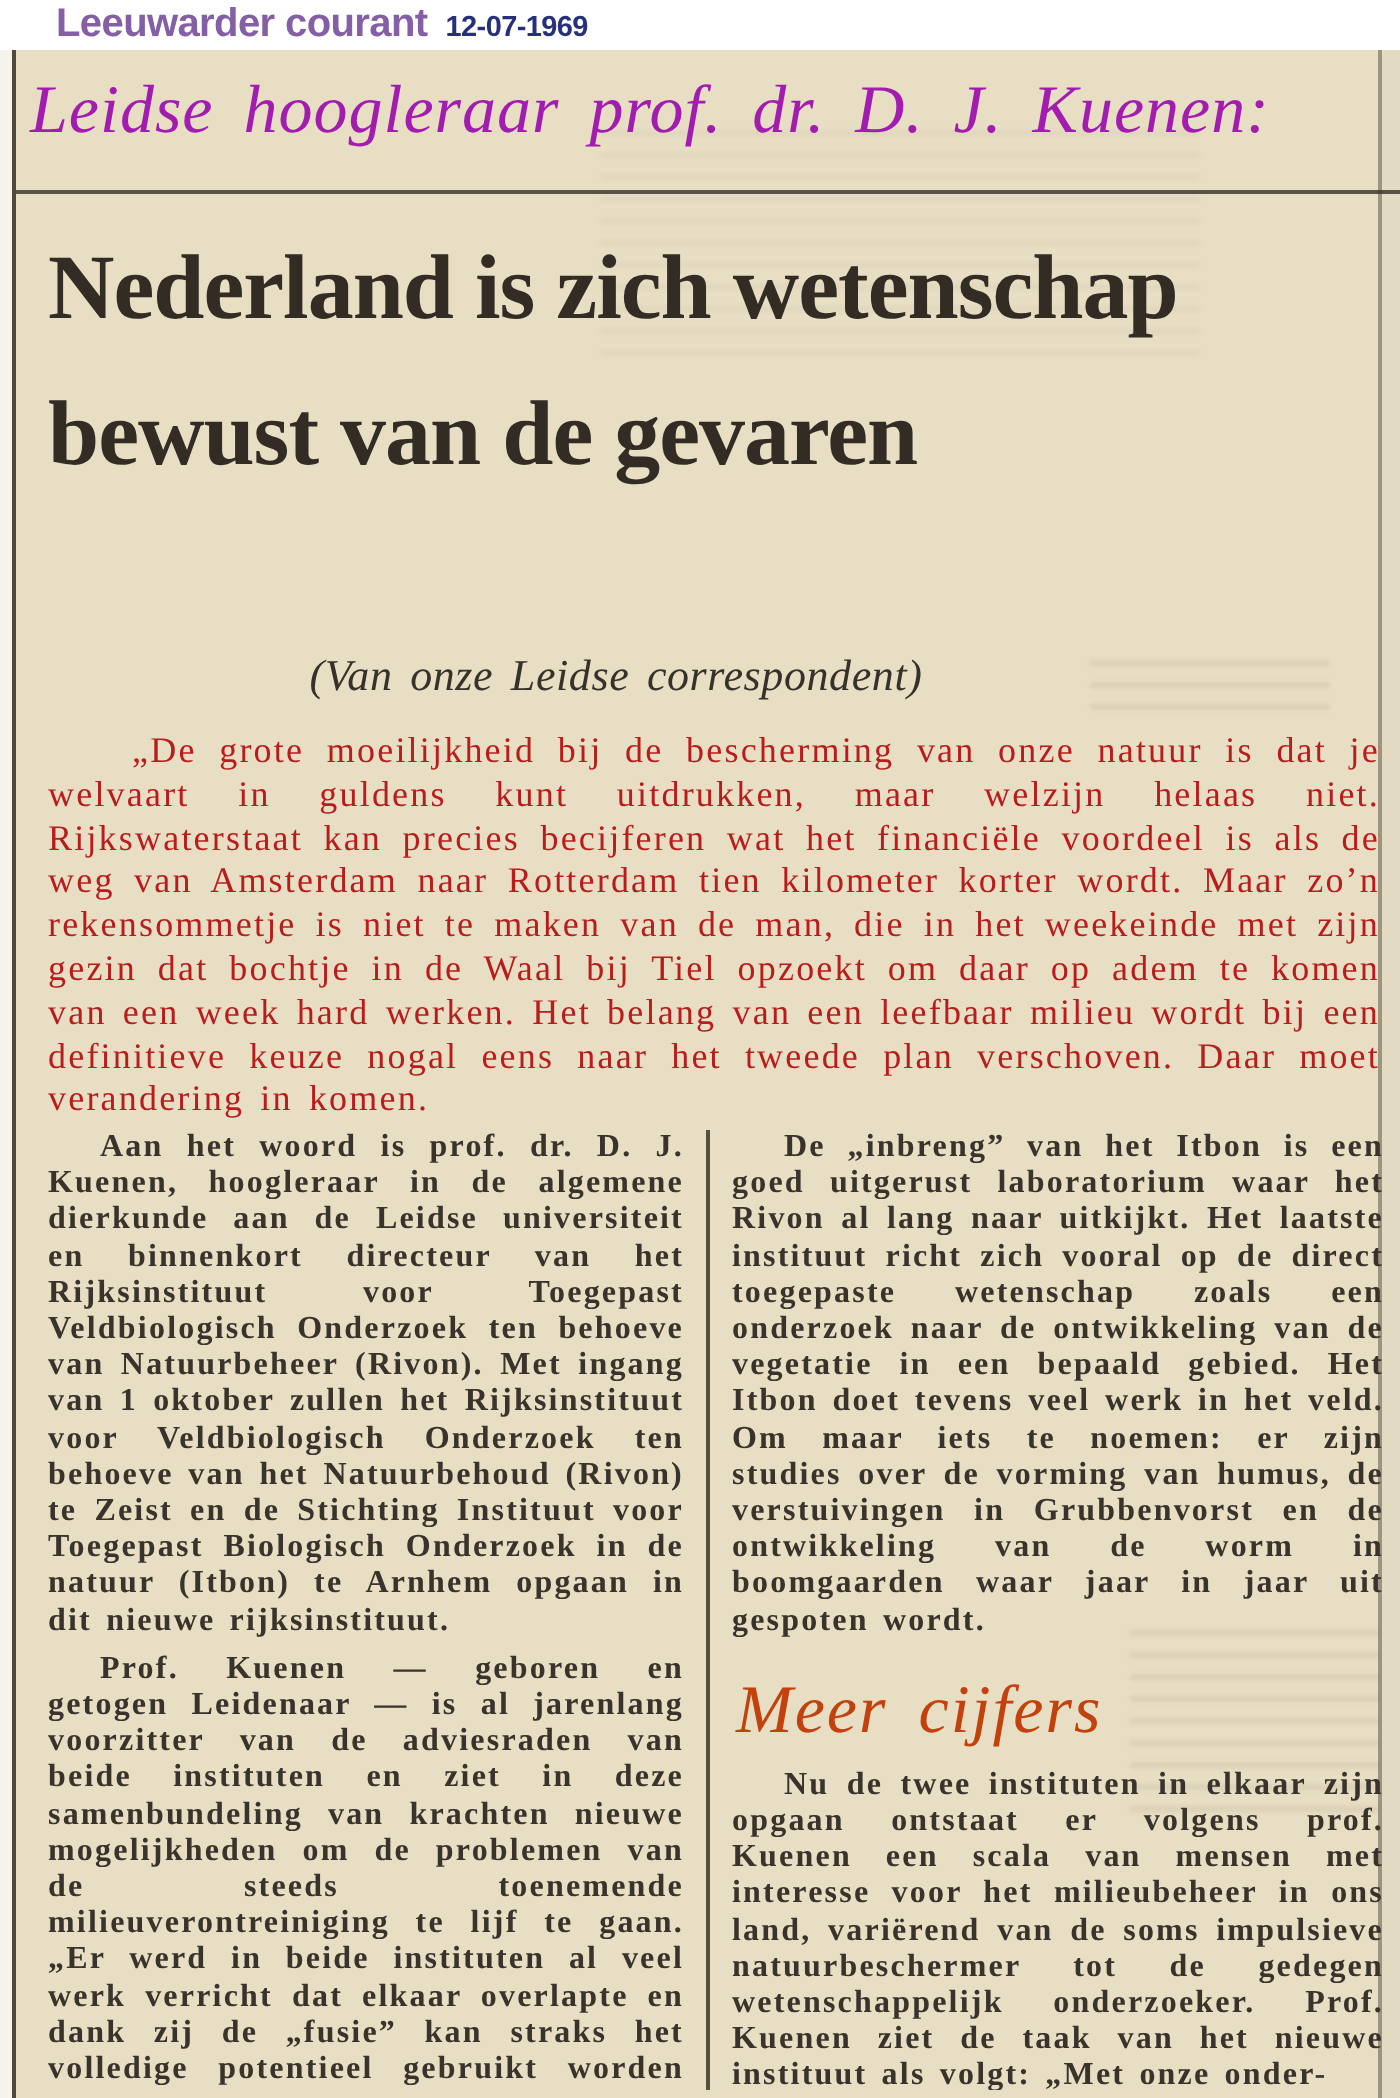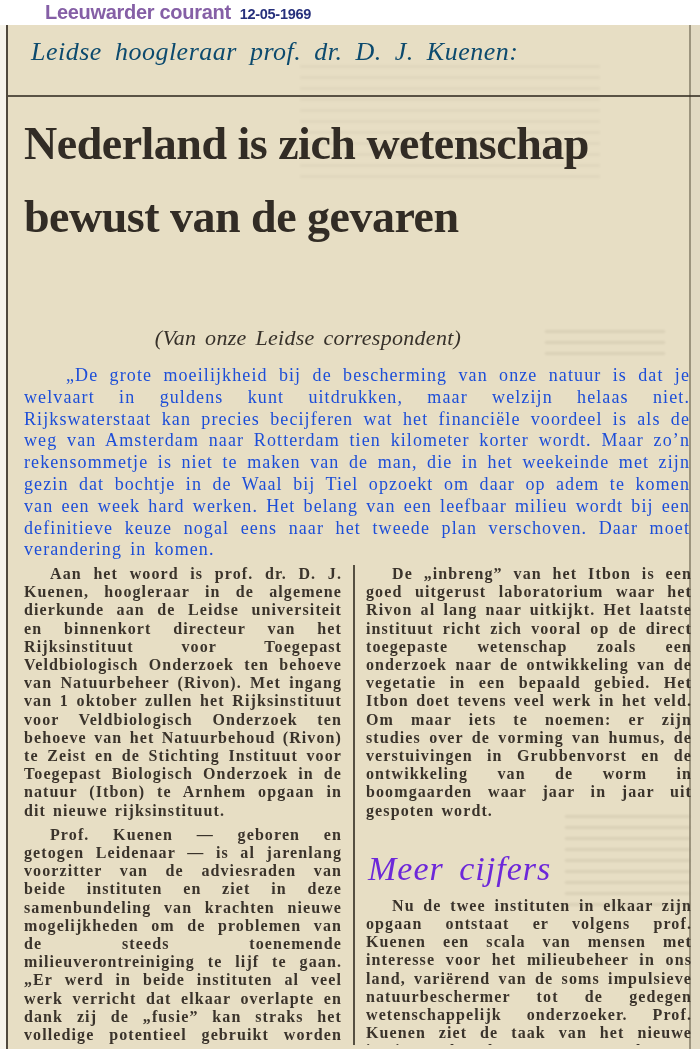--- a/index.html
+++ b/index.html
@@ -3,21 +3,21 @@
 <meta charset="utf-8">
 <style>
   html,body{margin:0;padding:0;background:#ffffff;}
   .page{
     position:relative;width:700px;height:1049px;overflow:hidden;
     background:#ffffff;font-family:"Liberation Serif",serif;
   }
   
   .archive-header{
     position:absolute;top:0;left:0;width:100%;height:25px;background:#ffffff;
-    display:flex;align-items:baseline;padding-left:45px;box-sizing:border-box;
+    display:flex;align-items:baseline;padding-left:28px;box-sizing:border-box;
     font-family:"Liberation Sans",sans-serif;white-space:nowrap;
   }
   .pub-title{font-size:20px;font-weight:bold;color:#855fa6;letter-spacing:-0.3px;line-height:25px;}
   .pub-date{font-size:14.5px;font-weight:bold;color:#26307c;margin-left:9px;letter-spacing:-0.3px;}
   
   .clipping{
     position:absolute;top:25px;left:0;width:700px;height:1024px;
     background:
       radial-gradient(ellipse 300px 180px at 80% 12%, rgba(120,105,70,0.07), transparent 70%),
       radial-gradient(ellipse 260px 200px at 15% 55%, rgba(255,255,255,0.20), transparent 70%),
@@ -25,74 +25,74 @@
       linear-gradient(180deg,#e9e0c6 0%,#e7decq 0%,#e7dec4 55%,#e5dcc2 100%);
     background-color:#e7dec4;
     color:#37302a;
   }
   .edge-left{position:absolute;left:6px;top:0;bottom:0;width:2px;background:rgba(52,46,36,0.85);}
   .edge-left-paper{position:absolute;left:0;top:0;bottom:0;width:6px;background:#f6f3ea;}
   .edge-right-line{position:absolute;left:689px;top:0;bottom:0;width:2px;background:rgba(95,88,70,0.55);}
   .edge-right-strip{position:absolute;left:691px;right:0;top:0;bottom:0;background:#e2dac3;}
   
   .kicker{
-    position:absolute;left:31px;top:12px;width:650px;
-    font-style:italic;font-size:26px;color:#0c4a6e;word-spacing:6px;letter-spacing:0.5px;
+    position:absolute;left:15px;top:12px;width:650px;
+    font-style:italic;font-size:34px;color:#a21caf;word-spacing:6px;letter-spacing:0.5px;
     white-space:nowrap;
   }
   .kicker-rule{position:absolute;left:8px;right:0;top:70px;height:2px;background:rgba(55,48,38,0.8);}
   
   .headline{
     position:absolute;left:24px;top:82px;width:660px;
     font-weight:bold;font-size:46px;line-height:73px;color:#322c25;letter-spacing:-0.5px;
   }
   
   .byline{
     position:absolute;left:0;top:300px;width:616px;text-align:center;
     font-style:italic;font-size:22px;color:#37312a;letter-spacing:0.3px;word-spacing:3px;
   }
   
   .lead{
     position:absolute;left:24px;top:340px;width:666px;
     font-size:18px;line-height:21.8px;text-align:justify;
-    letter-spacing:1.1px;word-spacing:2.5px;color:#1d4ed8;
+    letter-spacing:1.1px;word-spacing:2.5px;color:#b91c1c;
   }
   .lead p{margin:0;text-indent:42px;}
   
   .columns{
     position:absolute;left:24px;top:540px;width:668px;height:480px;
     display:flex;overflow:hidden;
   }
   .col{font-size:16px;line-height:18.2px;text-align:justify;font-weight:bold;
        letter-spacing:1.1px;word-spacing:2px;color:#3a332b;}
   .col p{margin:0 0 0 0;text-indent:26px;}
   .col p + p{margin-top:6px;}
   .col-left{width:318px;}
   .col-divider{width:2px;background:rgba(50,44,34,0.8);margin:0 11px 0 11px;}
   .col-right{flex:1;min-width:0;}
   .subhead{
     font-style:italic;font-weight:normal;font-size:34px;line-height:40px;
-    letter-spacing:1px;word-spacing:6px;color:#6d28d9;margin:29px 0 8px 2px;
+    letter-spacing:1px;word-spacing:6px;color:#c2410c;margin:16px 0 8px 2px;
     text-indent:0;
   }
   
   .ghost{position:absolute;opacity:0.10;filter:blur(1px);pointer-events:none;
     background:repeating-linear-gradient(180deg,#6a604c 0 3px,transparent 3px 11px);}
   .g1{left:300px;top:40px;width:300px;height:120px;opacity:0.05;}
   .g2{left:545px;top:305px;width:120px;height:30px;}
   .g3{left:565px;top:790px;width:125px;height:95px;}
 </style>
 </head>
 <body>
 
 <div class="page">
 
   <div class="archive-header">
     <span class="pub-title">Leeuwarder courant</span>
-    <span class="pub-date">12-05-1969</span>
+    <span class="pub-date">12-07-1969</span>
   </div>
 
   <div class="clipping">
     <div class="edge-left-paper"></div>
     <div class="edge-left"></div>
     <div class="edge-right-strip"></div>
     <div class="edge-right-line"></div>
 
     <div class="ghost g1"></div>
     <div class="ghost g2"></div>

